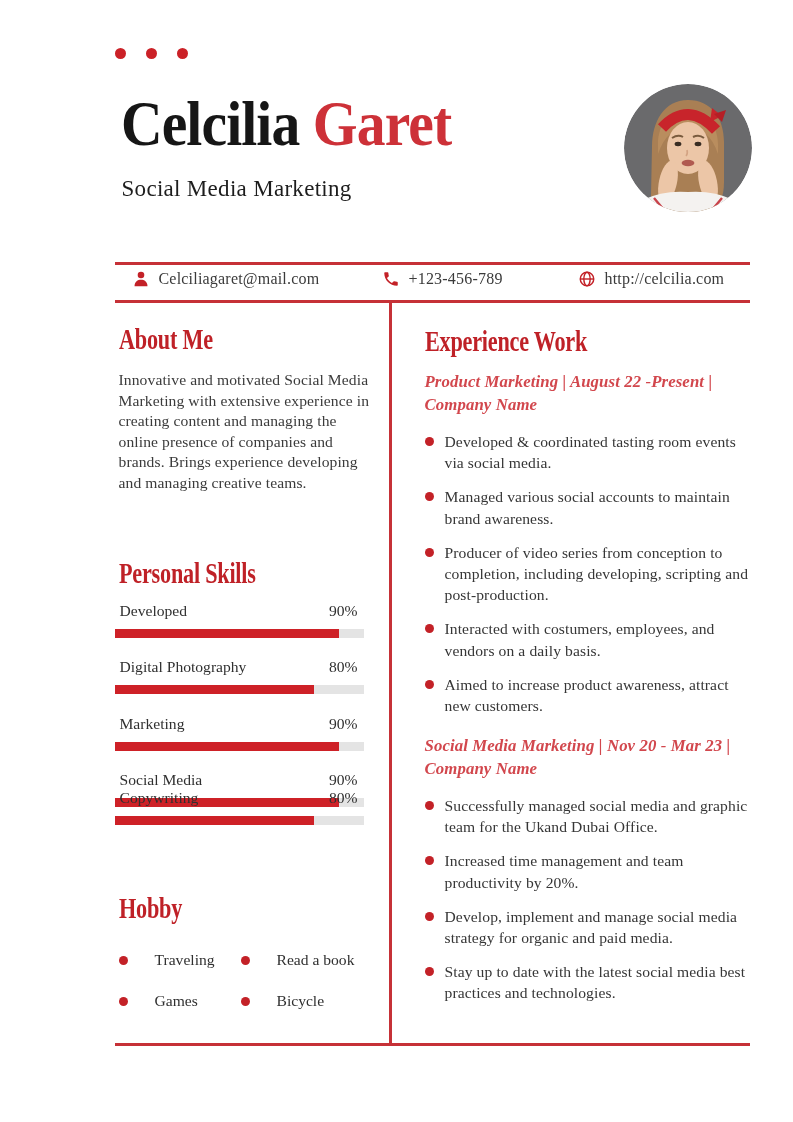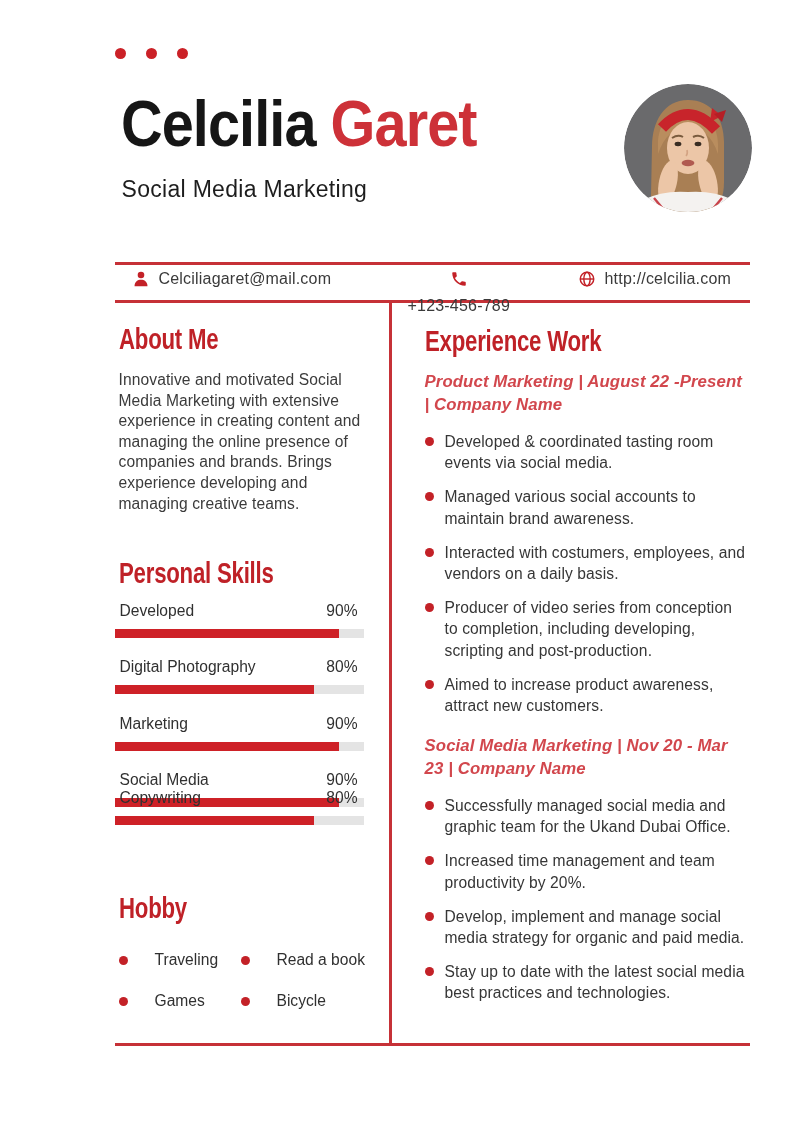--- a/index.html
+++ b/index.html
@@ -1,20 +1,20 @@
 <!DOCTYPE html>
 <html><head>
 <meta charset="utf-8">
 <style>
   * { margin:0; padding:0; box-sizing:border-box; }
   html,body { background:#ffffff; }
   body { font-family:"Liberation Sans", sans-serif; }
   .page {
     position:relative; width:720px; height:1122px; margin:0 auto;
-    background:#ffffff; overflow:hidden;
+    background:#ffffff; overflow:hidden;font-family:Liberation Serif, serif;
   }
   
   .dots { position:absolute; top:48px; left:78px; display:flex; gap:20px; }
   .dot { width:11px; height:11px; border-radius:50%; background:#cb2127; }
 
   
   .name {
     position:absolute; left:84px; top:92px; font-size:64px; font-weight:bold;
     color:#161616; letter-spacing:-1px; white-space:nowrap; line-height:1;
     transform:scaleX(.9); transform-origin:left center;
@@ -33,21 +33,21 @@
   
   .hline { position:absolute; left:78px; width:635px; height:3px; background:#c63137; }
   .hline.top { top:262px; }
   .hline.mid { top:300px; }
   .hline.bottom { top:1043px; }
   .vline { position:absolute; left:352px; top:303px; width:3px; height:740px; background:#c63137; }
 
   
   .contact-item { position:absolute; top:270px; display:flex; align-items:center; gap:9px; }
   .contact-item .txt { font-size:16px; color:#3a3a3a; letter-spacing:.2px; }
-  .ci-email { left:95px; } .ci-phone { left:371px;flex-direction:column; } .ci-web { left:541px; }
+  .ci-email { left:95px; } .ci-phone { left:345px; } .ci-web { left:541px; }
   .cicon { width:18px; height:18px; flex:0 0 auto; }
 
   
   .heading {
     position:absolute; font-size:30px; font-weight:bold; color:#bf2127;
     white-space:nowrap; letter-spacing:-.3px; line-height:1;
     transform:scaleX(.74); transform-origin:left center;
   }
 
   
@@ -228,25 +228,25 @@
     <li>
         <span class="bullet-dot"></span>
         <span class="btxt">Developed &amp; coordinated tasting room events via social media.</span>
       </li>
     <li>
         <span class="bullet-dot"></span>
         <span class="btxt">Managed various social accounts to maintain brand awareness.</span>
       </li>
     <li>
         <span class="bullet-dot"></span>
+        <span class="btxt">Producer of video series from conception to completion, including developing, scripting and post-production.</span>
+      </li>
+    <li>
+        <span class="bullet-dot"></span>
         <span class="btxt">Interacted with costumers, employees, and vendors on a daily basis.</span>
-      </li>
-    <li>
-        <span class="bullet-dot"></span>
-        <span class="btxt">Producer of video series from conception to completion, including developing, scripting and post-production.</span>
       </li>
     <li>
         <span class="bullet-dot"></span>
         <span class="btxt">Aimed to increase product awareness, attract new customers.</span>
       </li>
   </ul>
 
   <div class="job-title jt2">Social Media Marketing | Nov 20 - Mar 23 | Company Name</div>
   <ul class="bullets bl2">
     <li>

